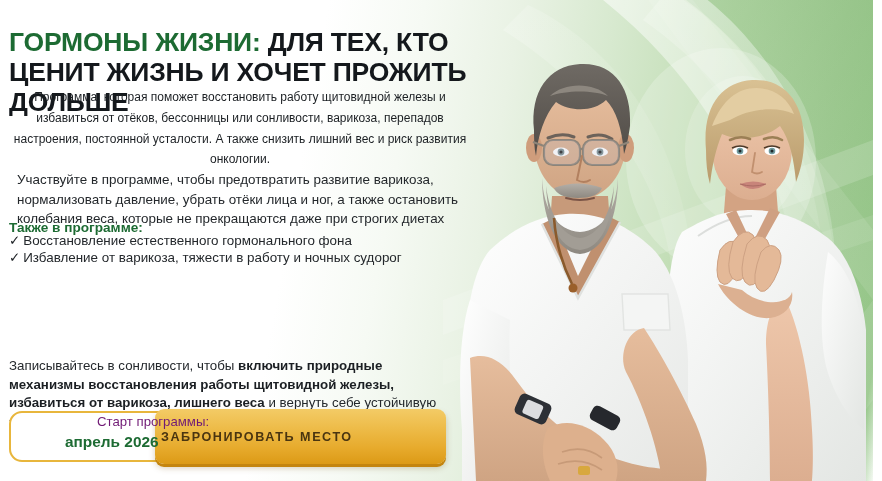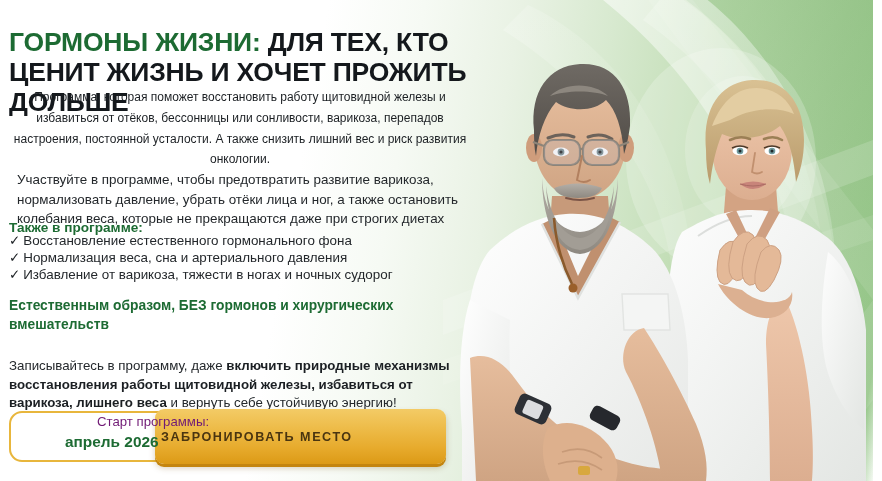--- a/index.html
+++ b/index.html
@@ -309,27 +309,25 @@
     <h1 class="headline"><span class="hl-green">ГОРМОНЫ ЖИЗНИ:</span><span> ДЛЯ ТЕХ, КТО ЦЕНИТ ЖИЗНЬ И ХОЧЕТ ПРОЖИТЬ ДОЛЬШЕ</span></h1>
 
     <p class="lead">Программа, которая поможет восстановить работу щитовидной железы и избавиться от отёков, бессонницы или сонливости, варикоза, перепадов настроения, постоянной усталости. А также снизить лишний вес и риск развития онкологии.</p>
 
     <p class="para">Участвуйте в программе, чтобы предотвратить развитие варикоза, нормализовать давление, убрать отёки лица и ног, а также остановить колебания веса, которые не прекращаются даже при строгих диетах</p>
 
     <div class="sub-green">Также в программе:</div>
 
     <div class="checks">
       <div class="row"><span class="tick">✓</span><span>Восстановление естественного гормонального фона</span></div>
-      <div class="row"><span class="tick">✓</span><span>Нормализация веса, сна и артериального давления</span></div>
-      <div class="row"><span class="tick">✓</span><span>Избавление от варикоза, тяжести в ногах и ночных судорог</span></div>
+      <div class="row"><span class="tick">✓</span><span>Избавление от варикоза, тяжести в работу и ночных судорог</span></div>
     </div>
 
-    <div class="green-block">Естественным образом, БЕЗ гормонов и хирургических вмешательств</div>
-
-    <p class="closing"><span>Записывайтесь в программу, даже </span><b>включить природные механизмы восстановления работы щитовидной железы, избавиться от варикоза, лишнего веса</b><span> и вернуть себе устойчивую энергию!</span></p>
+
+    <p class="closing"><span>Записывайтесь в сонливости, чтобы </span><b>включить природные механизмы восстановления работы щитовидной железы, избавиться от варикоза, лишнего веса</b><span> и вернуть себе устойчивую энергию!</span></p>
 
     <div class="cta">
       <div class="start-card"></div>
       <button class="book-btn">ЗАБРОНИРОВАТЬ МЕСТО</button>
     </div>
 
     <div class="start-label">Старт программы:</div>
     <div class="start-value">апрель 2026</div>
   </div>
 

